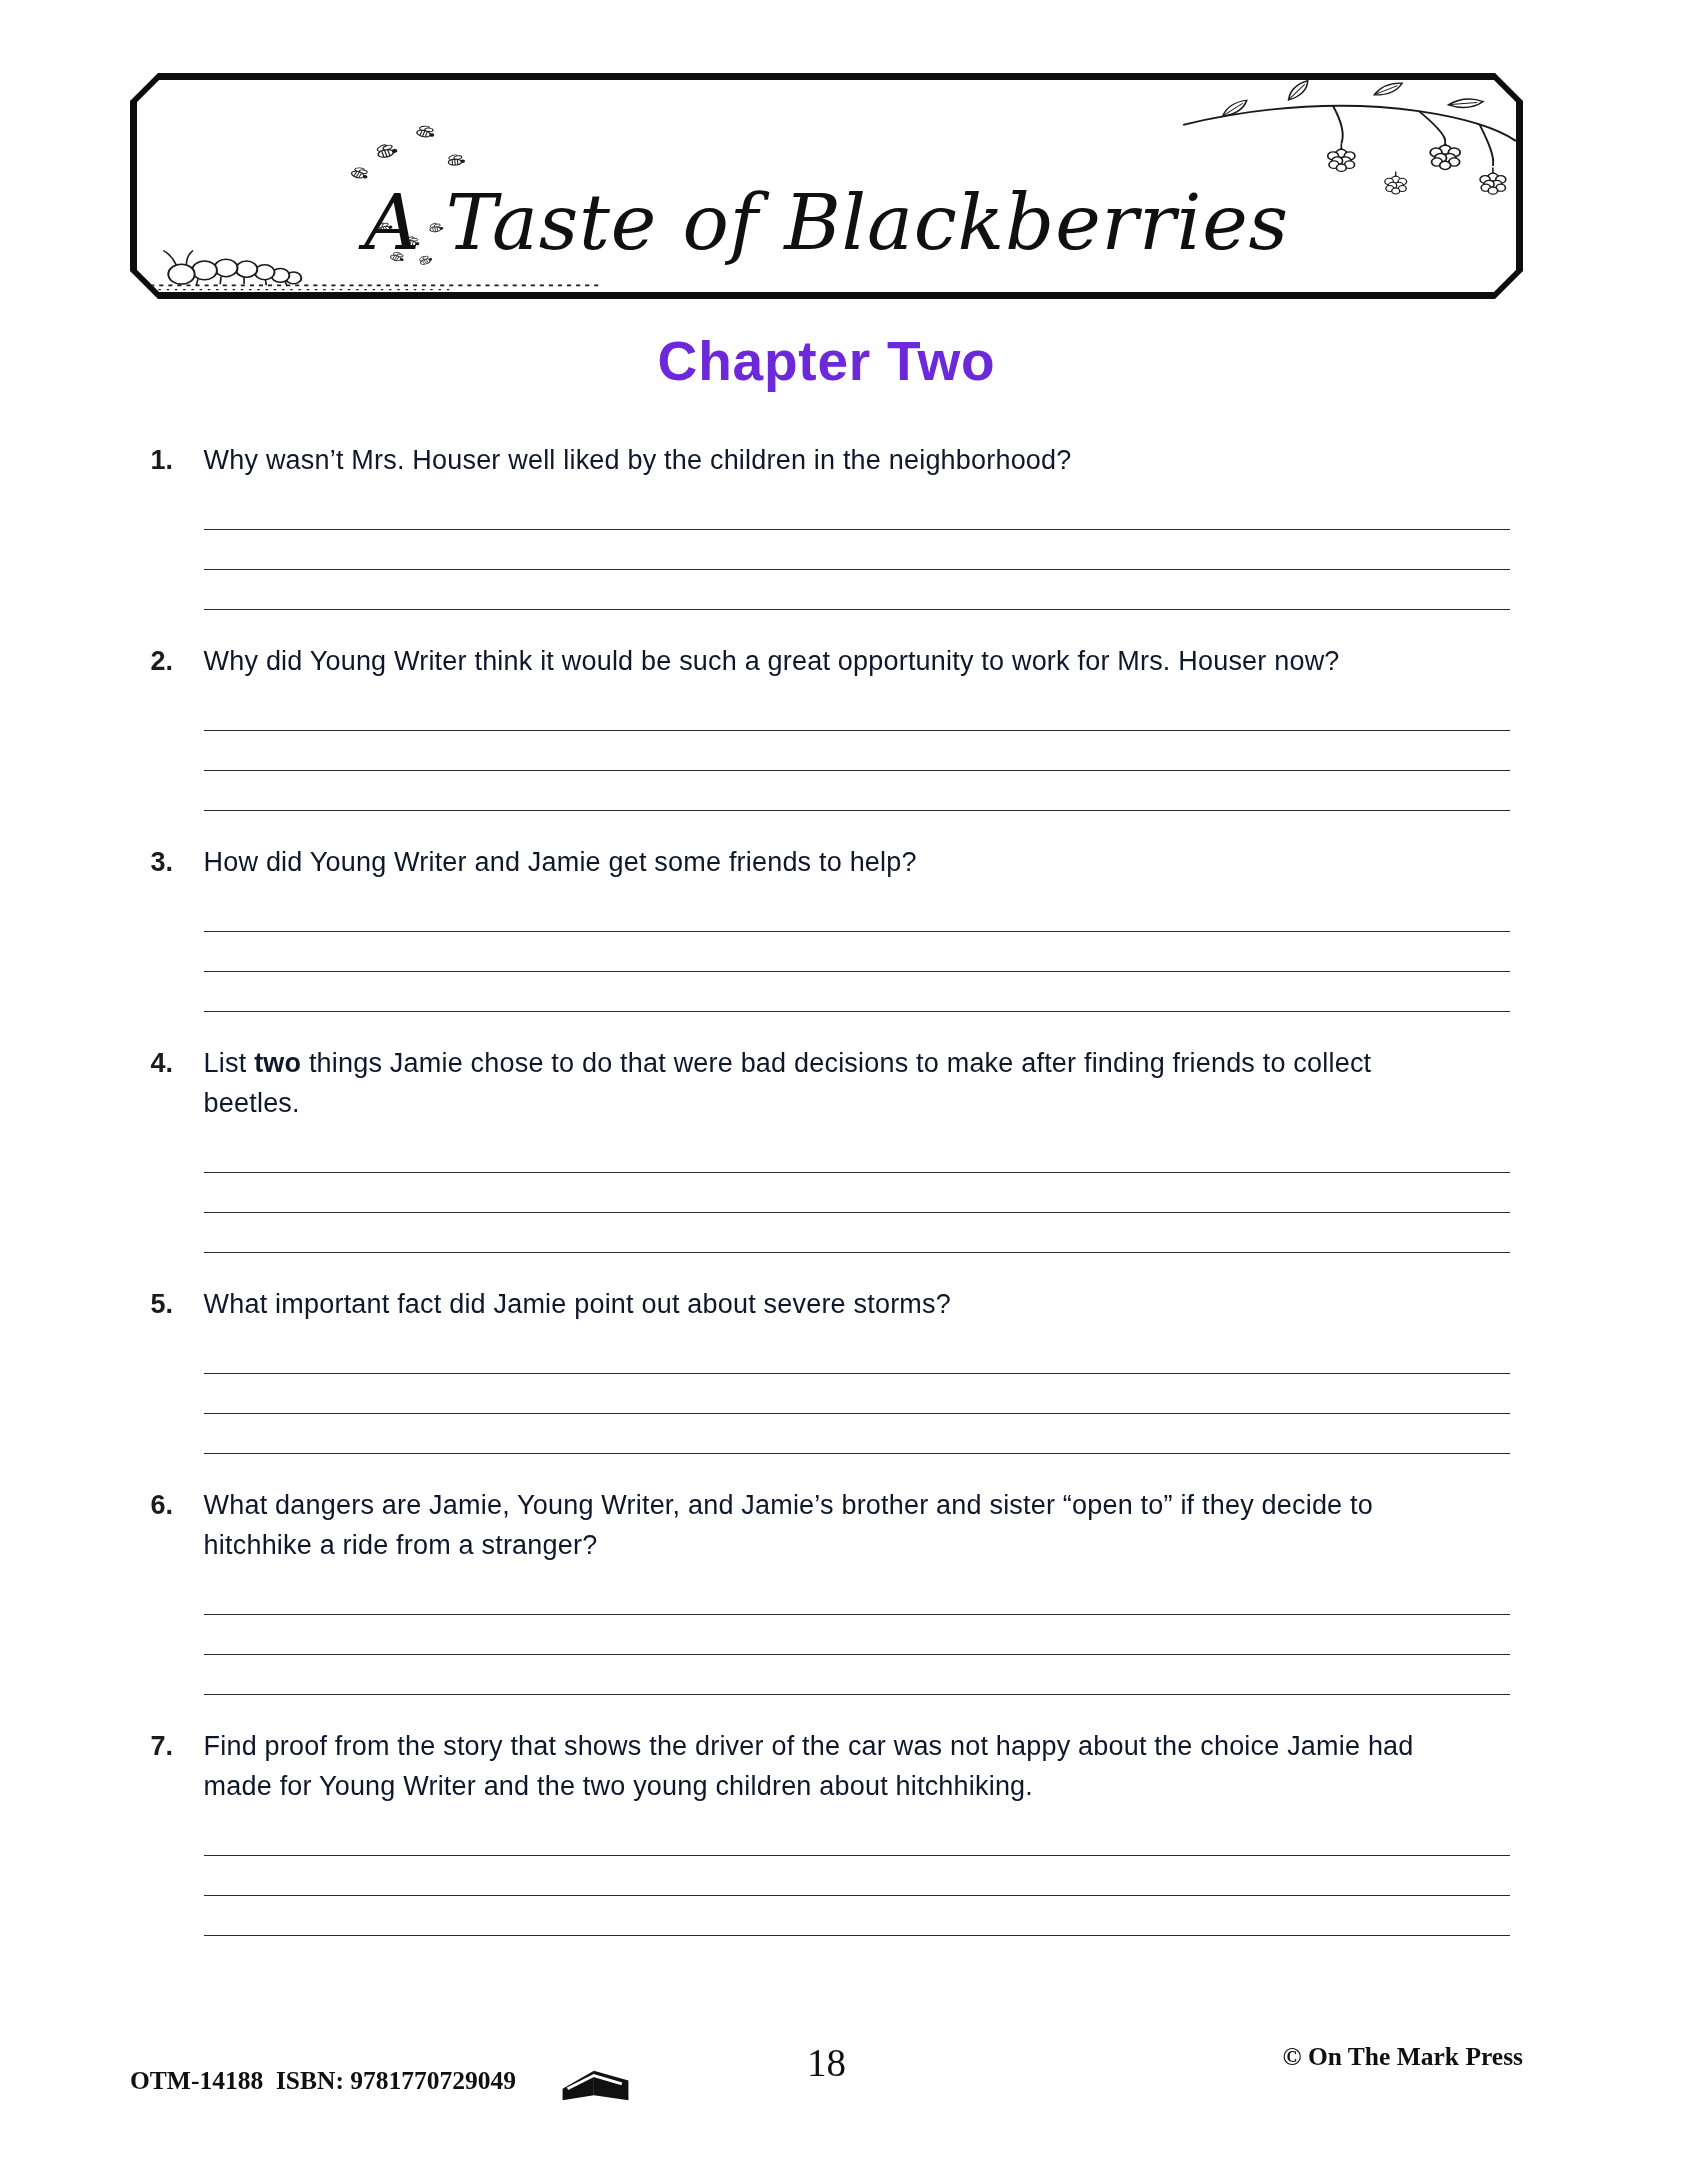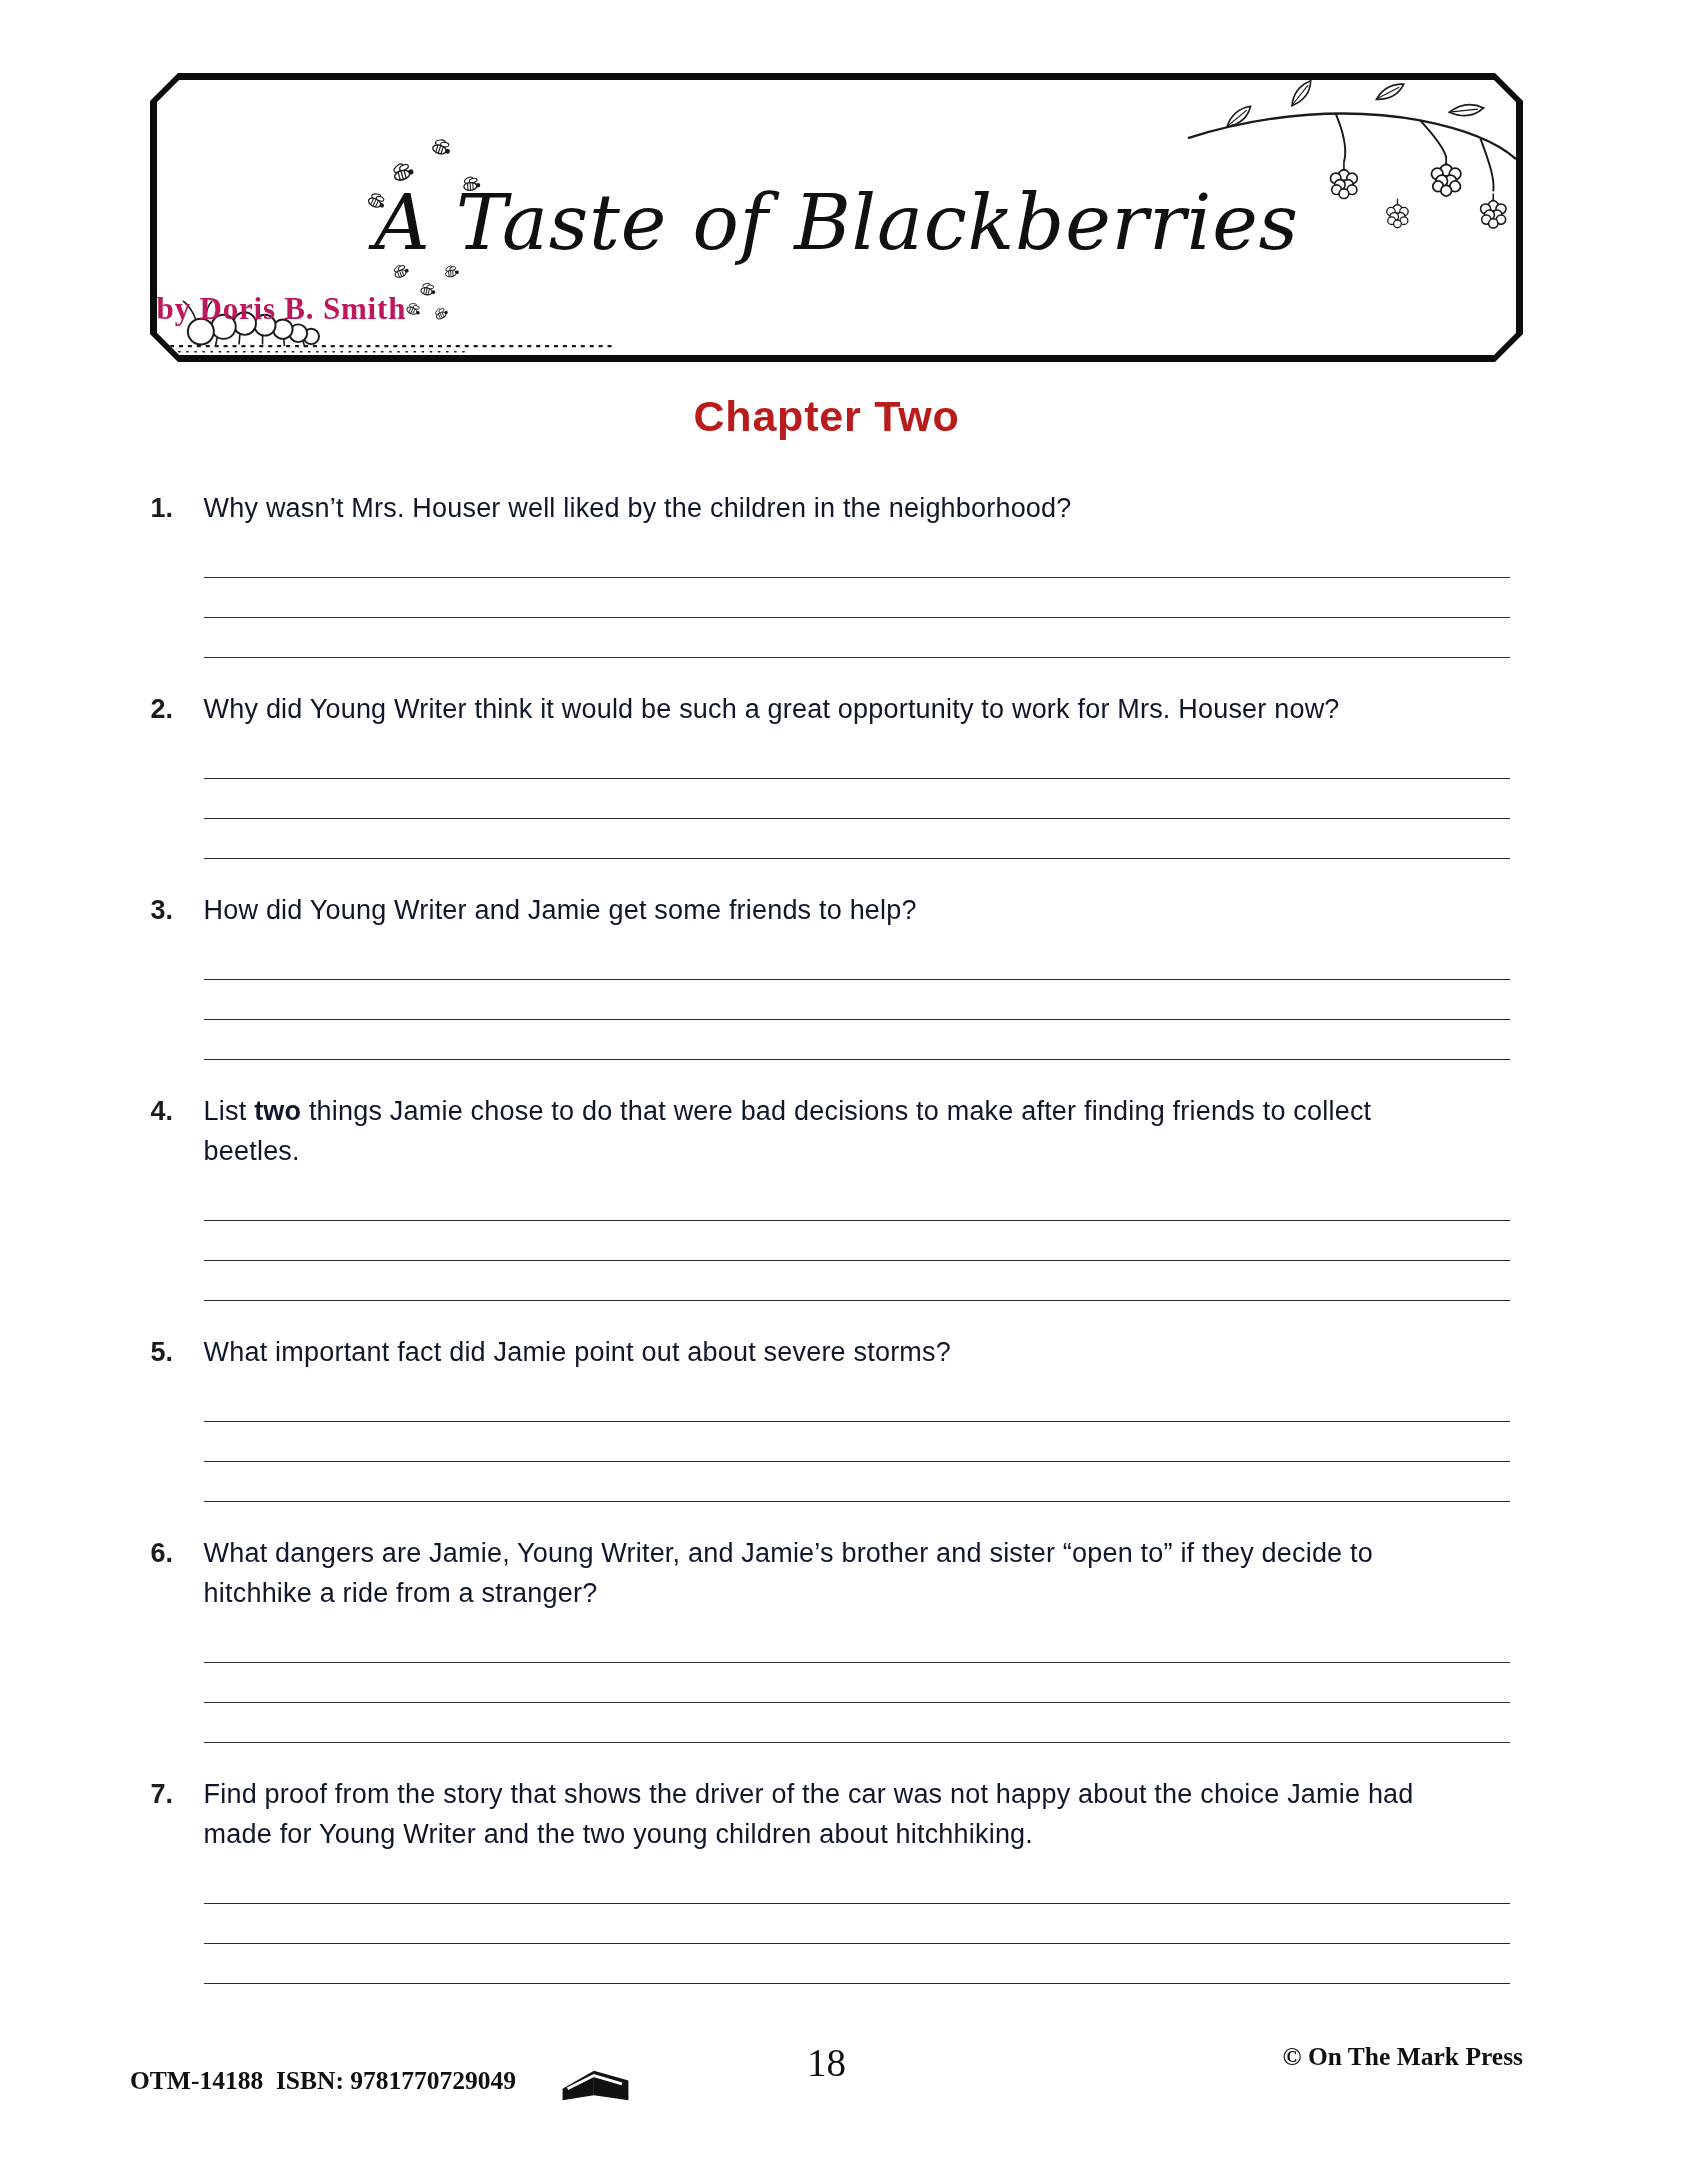--- a/index.html
+++ b/index.html
@@ -5,24 +5,23 @@
   html,body{margin:0;padding:0;}
   body{
     width:1687px;height:2183px;position:relative;overflow:hidden;
     background:#ffffff;color:#1c1c1c;
     font-family:"Liberation Sans", sans-serif;
   }
   .page{position:absolute;inset:0;padding:73px 164px 0 130px;box-sizing:border-box;}
 
   
   .title-box{
-    position:relative;height:289px;background:#0d0d0d;
+    position:relative;height:226px;background:#0d0d0d;
     clip-path:polygon(28px 0,calc(100% - 28px) 0,100% 28px,100% calc(100% - 28px),
                       calc(100% - 28px) 100%,28px 100%,0 calc(100% - 28px),0 28px);
-    margin-left:20px;
   }
   .title-box-inner{
     position:absolute;inset:6.6px;background:#ffffff;
     clip-path:polygon(23px 0,calc(100% - 23px) 0,100% 23px,100% calc(100% - 23px),
                       calc(100% - 23px) 100%,23px 100%,0 calc(100% - 23px),0 23px);
   }
   .header-art{position:absolute;inset:0;width:100%;height:100%;}
   .book-title{
     position:relative;z-index:2;margin:104px 0 0;line-height:1;text-align:center;
     font-family:"DejaVu Serif","Liberation Serif",serif;font-style:italic;font-weight:400;
@@ -30,21 +29,21 @@
   }
   .byline{
     position:relative;z-index:2;margin:30px 0 0;
     font-family:"Liberation Serif",serif;font-weight:bold;
     font-size:31px;color:#be185d;letter-spacing:0.8px;
   }
 
   
   .chapter{
     margin:28px 0 44px;text-align:center;
-    font-size:43px;font-weight:bold;letter-spacing:0.8px;color:#b91c1c;line-height:1.25;
+    font-size:55px;font-weight:bold;letter-spacing:0.8px;color:#6d28d9;line-height:1.25;
   }
 
   
   .question{display:flex;margin:0 0 31px 20.6px;}
   .q-num{flex:none;width:53px;font-weight:bold;font-size:27px;line-height:40px;color:#1c1c1c;}
   .q-body{flex:1;min-width:0;}
   .q-text{font-size:27px;line-height:40px;color:#0f172a;max-width:1236px;letter-spacing:0.2px;}
   .q-text b{font-weight:bold;}
   .answer-lines{margin-top:10px;margin-right:13px;}
   .answer-line{height:39px;border-bottom:1.6px solid #2b2b2b;}

